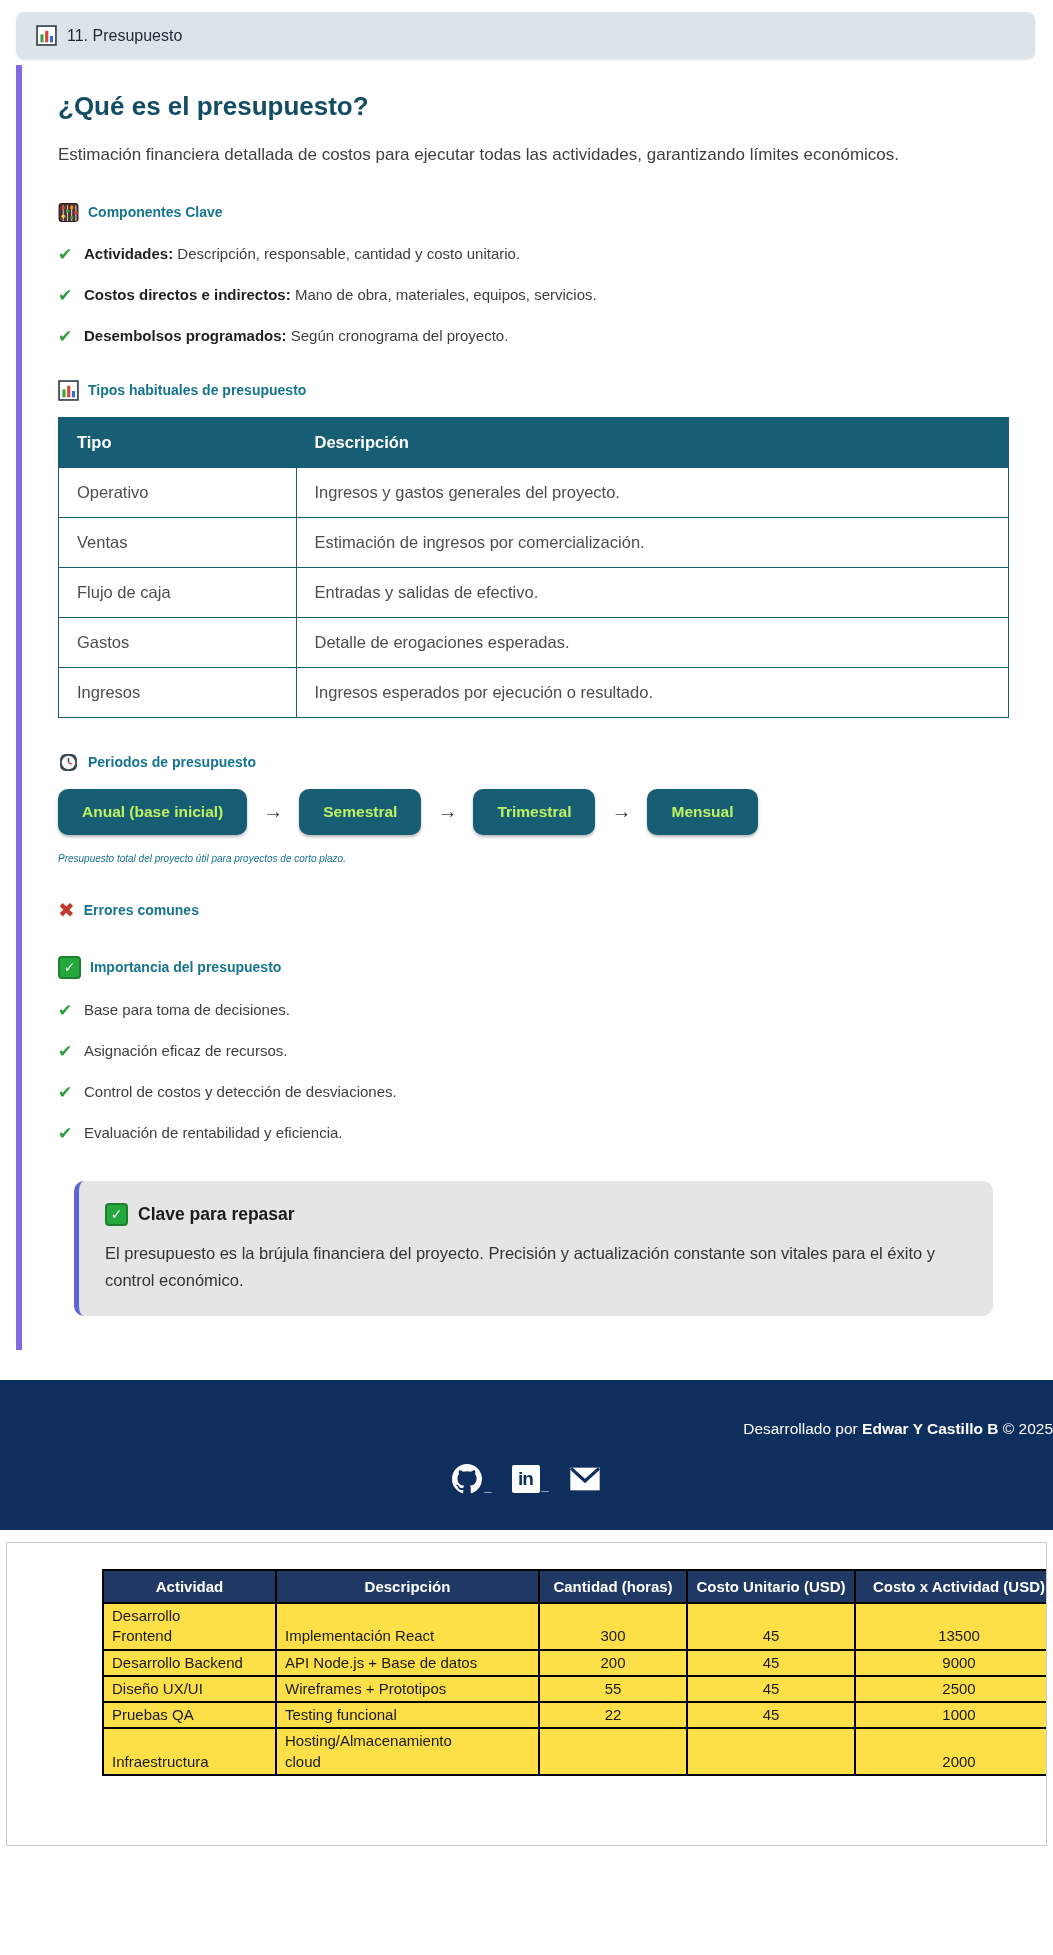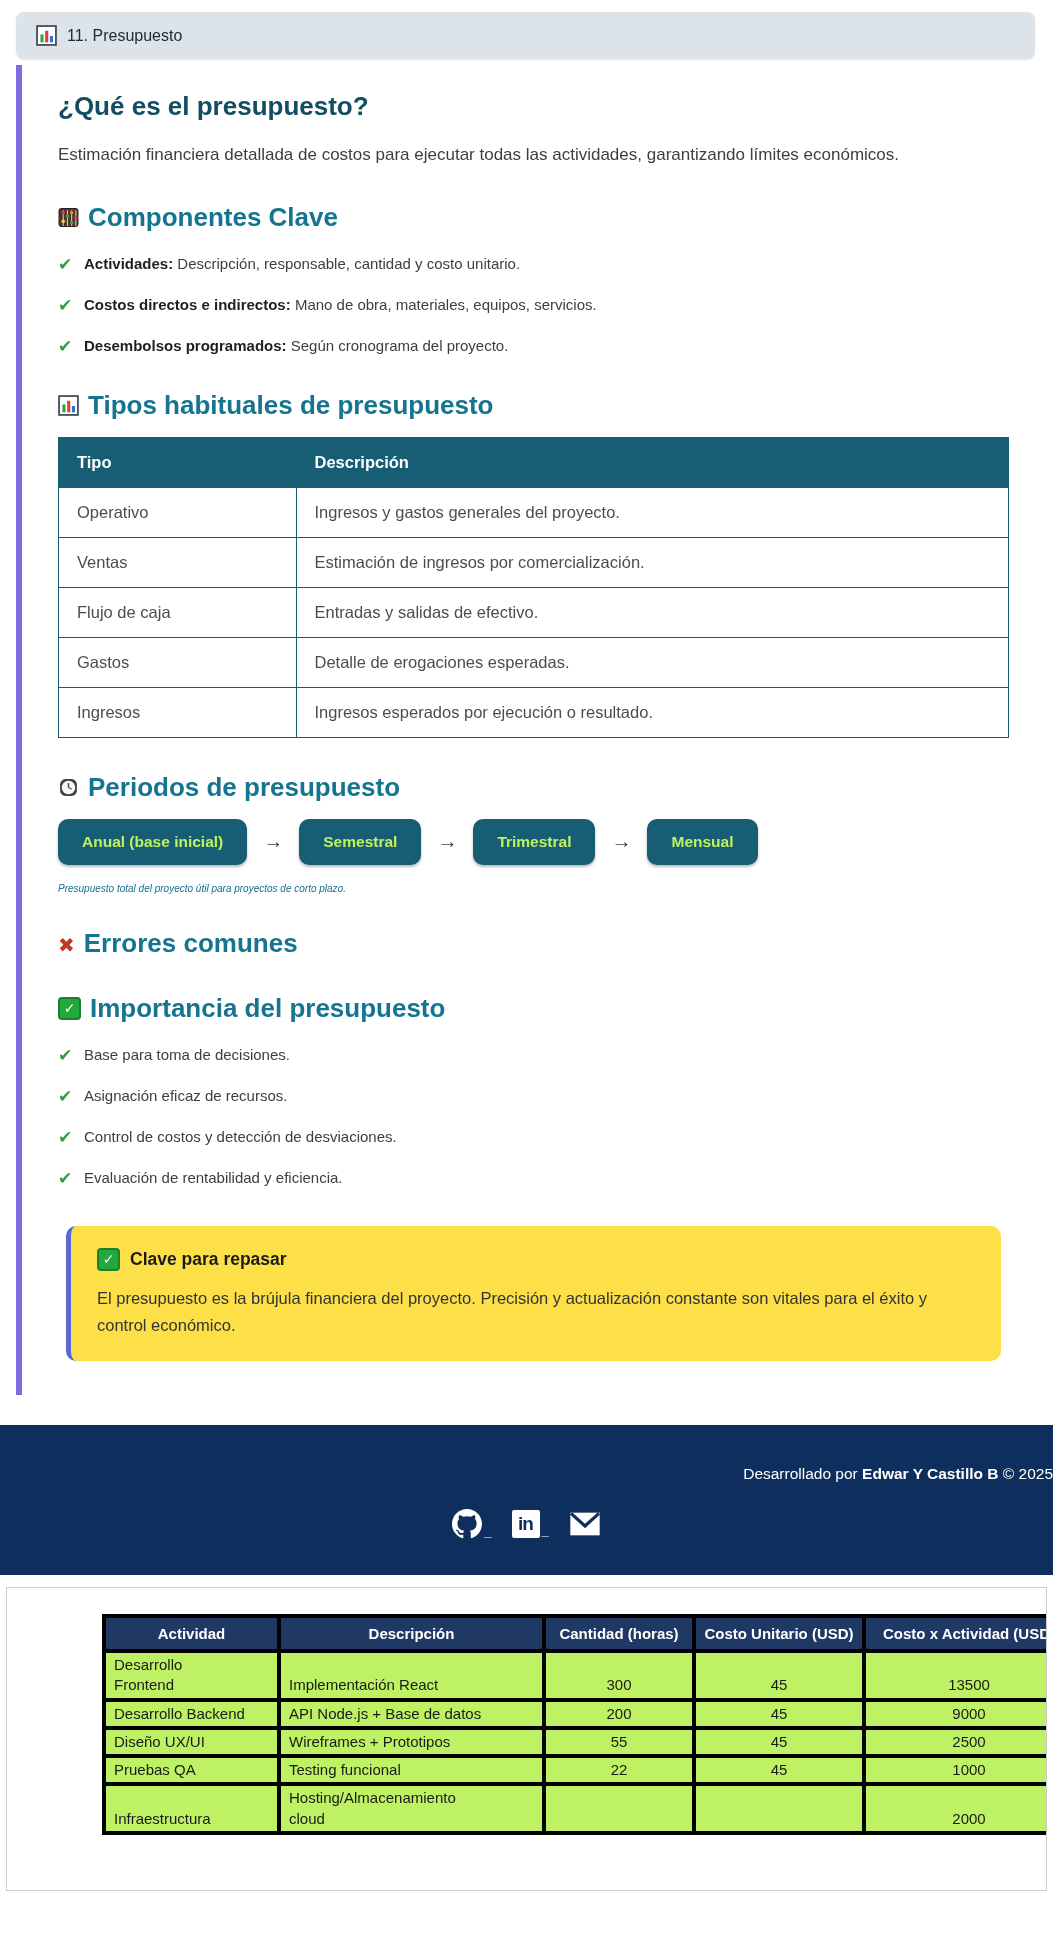--- a/index.html
+++ b/index.html
@@ -15,21 +15,21 @@
 
   
   .content{
     margin:6px 18px 0 16px;border-left:6px solid #7d6ce0;
     padding:2px 26px 34px 36px;
   }
   h2.qtitle{font-size:26px;font-weight:700;color:#124d63;margin:24px 0 20px;}
   p.intro{font-size:17px;line-height:1.5;margin:0 0 10px;color:#3e3e3e;}
 
   h3.section{
-    font-size:26px;font-weight:700;color:#15748f;margin:34px 0 10px;
+    font-size:14px;font-weight:700;color:#15748f;margin:34px 0 10px;
     display:flex;align-items:center;gap:9px;
   }
   .icon-svg{width:21px;height:21px;flex:0 0 auto;}
 
   ul.checklist{list-style:none;margin:6px 0 0;padding:0;}
   ul.checklist li{
     margin:20px 0;font-size:15px;line-height:1.4;color:#3e3e3e;
     position:relative;padding-left:26px;
   }
   ul.checklist li::before{
@@ -63,22 +63,22 @@
 
   
   .checkbox-icon{
     width:19px;height:19px;background:#23a83c;border:2px solid #1d7f30;border-radius:4px;
     display:inline-flex;align-items:center;justify-content:center;flex:0 0 auto;
   }
   .checkbox-icon::after{content:"✓";color:#fff;font-size:14px;font-weight:700;line-height:1;}
 
   
   .callout{
-    background:#fde047;border-left:5px solid #5b65d4;border-radius:10px;
-    margin:38px 8px 0;padding:20px 26px 22px;
+    background:#e5e5e5;border-left:5px solid #5b65d4;border-radius:10px;
+    margin:38px 16px 0;padding:20px 26px 22px;
   }
   .callout-title{
     display:flex;align-items:center;gap:10px;font-size:17.5px;font-weight:700;color:#1b1b1b;
     margin:2px 0 14px;
   }
   .callout-text{font-size:16.5px;color:#333;line-height:1.65;margin:0;}
 
   
   footer.site{
     background:#0e2f5d;color:#fff;text-align:right;margin-top:30px;
@@ -97,26 +97,26 @@
 
   
   .sheet{
     margin:12px 6px 6px;border:1px solid #cccccc;background:#fff;
     height:302px;position:relative;overflow:hidden;
   }
   table.budget{
     border-collapse:collapse;margin:26px 0 0 95px;table-layout:fixed;width:870px;
     position:relative;z-index:1;font-size:15px;color:#1a1a1a;
   }
-  table.budget th,table.budget td{border:4px solid #000000;padding:2px 8px;line-height:1.35;}
+  table.budget th,table.budget td{border:2px solid #000000;padding:2px 8px;line-height:1.35;}
   table.budget th{
     background:#1f3864;color:#fff;font-weight:700;text-align:center;vertical-align:bottom;
     padding-bottom:5px;padding-top:6px;
   }
-  table.budget td{vertical-align:bottom;background:#bef264;}
+  table.budget td{vertical-align:bottom;background:#fde047;}
   table.budget td.c{text-align:center;}
   table.budget .w1{width:155px;} .w2{width:245px;} .w3{width:130px;} .w4{width:150px;} .w5{width:190px;}
   .force-wrap{display:inline-block;width:92px;}
   .force-wrap2{display:inline-block;width:185px;}
 </style>
 </head>
 <body>
 
 <div class="title-bar">
   <svg class="icon-svg" viewBox="0 0 20 20">

